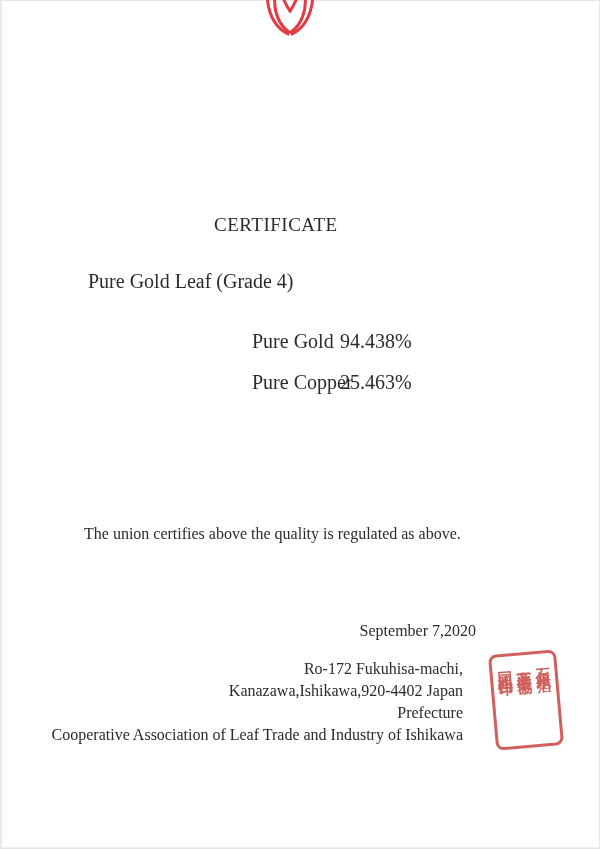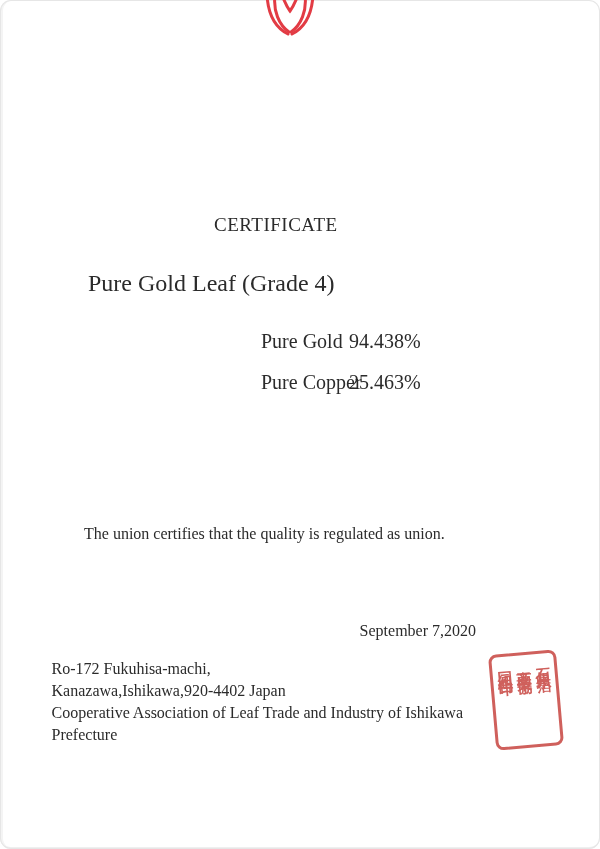--- a/index.html
+++ b/index.html
@@ -11,21 +11,20 @@
     position: relative;
     width: 600px;
     height: 849px;
     background: var(--paper, #ffffff);
     overflow: hidden;
     font-family: "Liberation Serif", "DejaVu Serif", serif;
     color: var(--text, #2b2b2b);
     box-shadow: inset 0 0 0 1px var(--edge, #e6e6e6),
                 inset 3px 0 0 #f4f4f4,
                 inset 0 -2px 0 #efefef;
-    border-radius: 11px;
   }
   .abs { position: absolute; white-space: nowrap; }
 
   
   .emblem {
     position: absolute;
     left: 260px;
     top: -3px;
     width: 60px;
     height: 42px;
@@ -34,34 +33,33 @@
 
   .title {
     left: 214px;
     top: 214px;
     font-size: 19px;
     letter-spacing: 0.5px;
   }
   .product {
     left: 88px;
     top: 270px;
-    font-size: 24px;
+    font-size: 20px;
   }
   .composition {
     position: absolute;
     left: 252px;
     top: 330px;
     font-size: 20px;
   }
   .comp-row {
     display: flex;
     height: 20px;
     margin-bottom: 21px;
     white-space: nowrap;
-    margin-left: 9px;
   }
   .comp-label {
     display: inline-block;
     width: 88px;
   }
   .note {
     left: 282px;
     top: 486px;
     font-size: 16px;
   }
@@ -72,20 +70,21 @@
   }
   .issue-date {
     right: 124px;
     top: 622px;
     font-size: 16px;
   }
   .issuer {
     position: absolute;
     right: 137px;
     top: 658px;
+    text-align: right;
     font-size: 16px;
     line-height: 22px;
     white-space: nowrap;
   }
 
   
   .seal {
     position: absolute;
     left: 492px;
     top: 652px;
@@ -132,29 +131,29 @@
       <span class="comp-label">Pure Gold</span>
       <span class="comp-value">94.438%</span>
     </div>
     <div class="comp-row">
       <span class="comp-label">Pure Copper</span>
       <span class="comp-value">25.463%</span>
     </div>
   </div>
 
 
-  <div class="abs statement">The union certifies that the quality is regulated as union.</div>
+  <div class="abs statement">The union certifies above the quality is regulated as above.</div>
 
   <div class="abs issue-date">September 7,2020</div>
 
   <div class="issuer">
     <div>Ro-172 Fukuhisa-machi,</div>
     <div>Kanazawa,Ishikawa,920-4402 Japan</div>
+    <div>Prefecture</div>
     <div>Cooperative Association of Leaf Trade and Industry of Ishikawa</div>
-    <div>Prefecture</div>
   </div>
 
   <div class="seal">
     <div class="seal-col">石川県箔</div>
     <div class="seal-col">商工業協</div>
     <div class="seal-col">同組合印</div>
   </div>
 
 </div>
 

